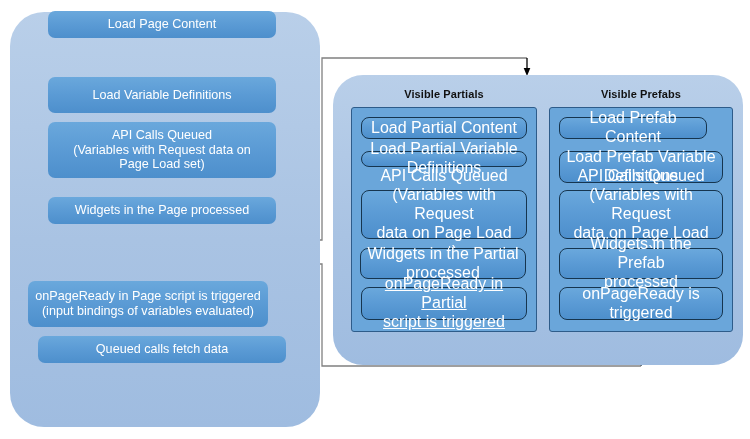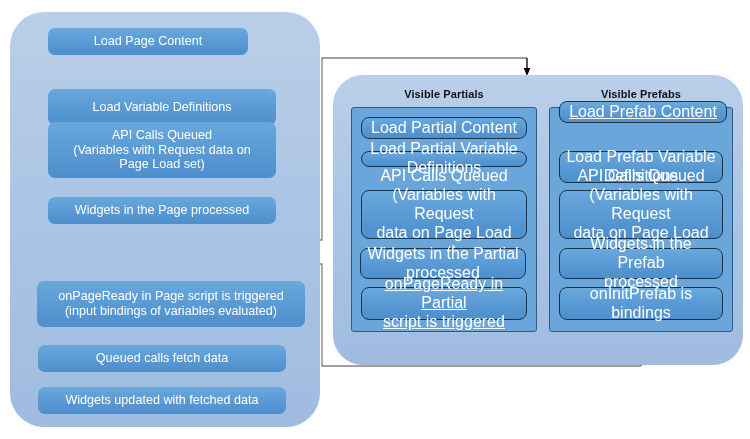--- a/index.html
+++ b/index.html
@@ -70,37 +70,37 @@
     padding: 2px 5px;
     white-space: pre-line;
   }
   .node.plain { border: none; }
   .node.outlined { border: 1.3px solid #16354f; border-radius: 8px; }
 
   .big   { font-size: 12.6px; }
   .small { font-size: 16px; }
 
   
-  .n-load-page      { left: 48px;  top: 28px;  width: 200px; height: 27px; }
-  .n-load-vars      { left: 48px;  top: 89px;  width: 228px; height: 36px; }
+  .n-load-page      { left: 48px;  top: 11px;  width: 228px; height: 27px; }
+  .n-load-vars      { left: 48px;  top: 77px;  width: 228px; height: 36px; }
   .n-api-queued     { left: 48px;  top: 122px; width: 228px; height: 56px; }
   .n-widgets-page   { left: 48px;  top: 197px; width: 228px; height: 27px; }
-  .n-onpageready    { left: 37px;  top: 281px; width: 268px; height: 46px; }
-  .n-queued-fetch   { left: 38px;  top: 345px; width: 248px; height: 27px; }
+  .n-onpageready    { left: 28px;  top: 281px; width: 240px; height: 46px; }
+  .n-queued-fetch   { left: 38px;  top: 336px; width: 248px; height: 27px; }
   .n-widgets-upd    { left: 38px;  top: 387px; width: 248px; height: 27px; }
 
   
   .p-load-content   { left: 361px; top: 117px; width: 166px; height: 22px; }
   .p-load-vars      { left: 361px; top: 151px; width: 166px; height: 16px; }
   .p-api-queued     { left: 361px; top: 190px; width: 166px; height: 49px; }
   .p-widgets        { left: 360px; top: 248px; width: 166px; height: 31px; }
   .p-onpageready    { left: 361px; top: 287px; width: 166px; height: 33px; text-decoration: underline; }
 
   
-  .f-load-content   { left: 559px; top: 101px; width: 168px; height: 22px; text-decoration: underline; }
+  .f-load-content   { left: 559px; top: 117px; width: 148px; height: 22px; }
   .f-load-vars      { left: 559px; top: 151px; width: 164px; height: 32px; }
   .f-api-queued     { left: 559px; top: 190px; width: 164px; height: 49px; }
   .f-widgets        { left: 559px; top: 248px; width: 164px; height: 31px; }
   .f-oninitprefab   { left: 559px; top: 287px; width: 164px; height: 33px; }
 
   
   #wires {
     position: absolute;
     left: 0; top: 0;
     width: 750px;
@@ -162,21 +162,20 @@
 (Variables with Request data on
 Page Load set)</div>
 
   <div class="node plain big n-widgets-page">Widgets in the Page processed</div>
 
   <div class="node plain big n-onpageready">onPageReady in Page script is triggered
 (input bindings of variables evaluated)</div>
 
   <div class="node plain big n-queued-fetch">Queued calls fetch data</div>
 
-  <div class="node plain big n-widgets-upd">Widgets updated with fetched data</div>
 
   <div class="panel panel-right"></div>
 
   <div class="group-title title-partials">Visible Partials</div>
 
   <div class="group-title title-prefabs">Visible Prefabs</div>
 
   <div class="subgroup sub-partials"></div>
   <div class="subgroup sub-prefabs"></div>
 
@@ -200,15 +199,15 @@
   <div class="node outlined small f-load-vars">Load Prefab Variable
 Definitions</div>
 
   <div class="node outlined small f-api-queued">API Calls Queued
 (Variables with Request
 data on Page Load set)</div>
 
   <div class="node outlined small f-widgets">Widgets in the Prefab
 processed</div>
 
-  <div class="node outlined small f-oninitprefab">onInitPrefab is bindings</div>
+  <div class="node outlined small f-oninitprefab">onPageReady is triggered</div>
 
 </div>
 
 </body></html>

